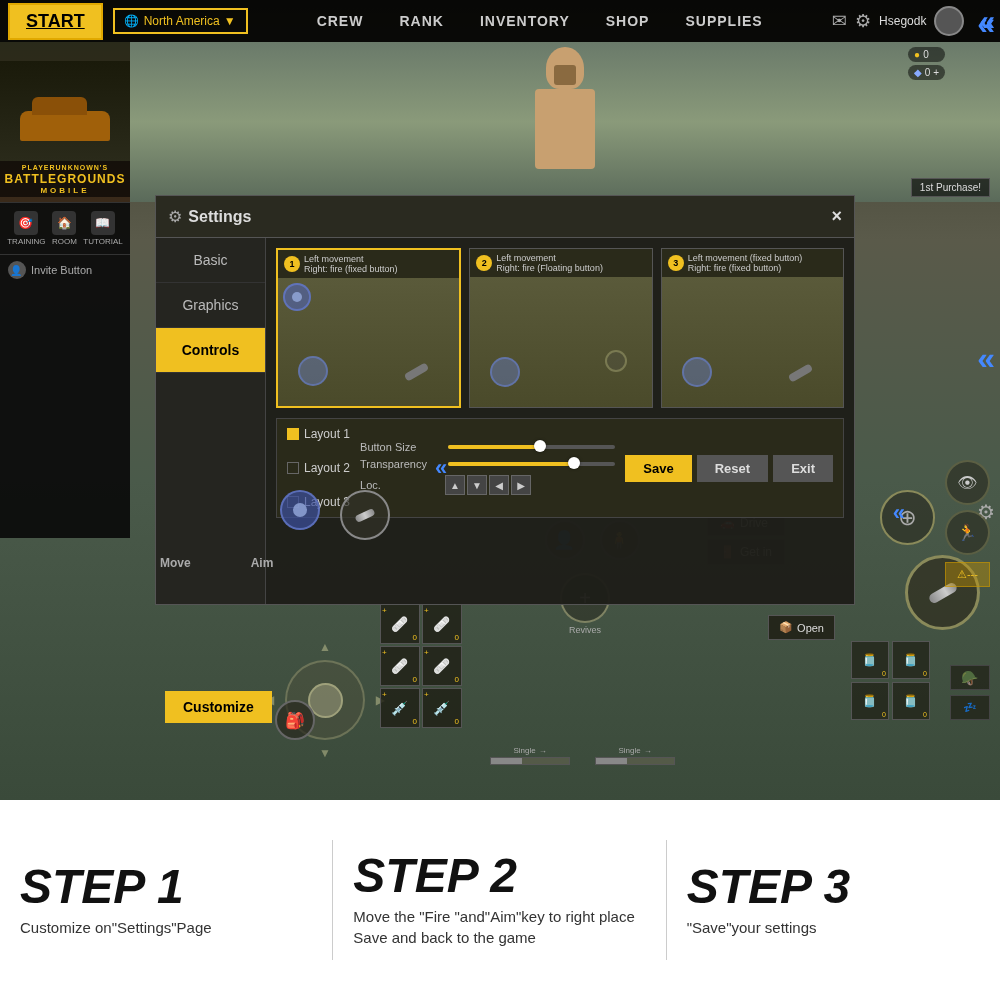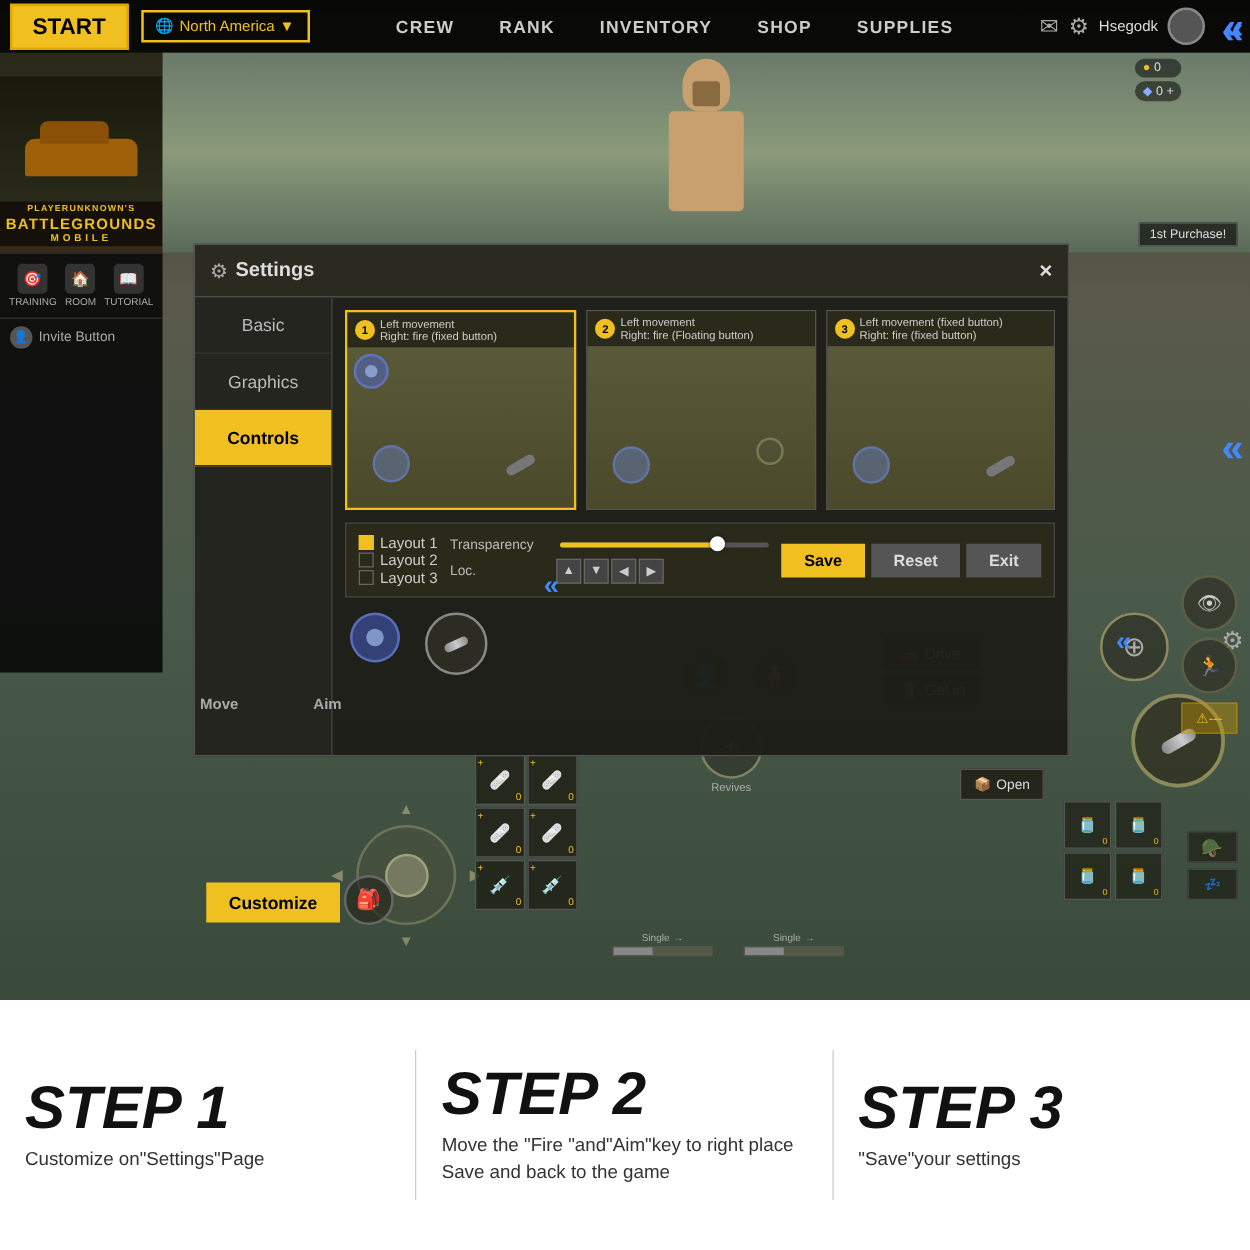--- a/index.html
+++ b/index.html
@@ -36,20 +36,21 @@
     .start-btn {
       background: #f0c020;
       color: #000;
       font-weight: 900;
       font-size: 18px;
       padding: 6px 16px;
       border: none;
       cursor: pointer;
       margin-left: 8px;
       border: 2px solid #e0a800;
+      text-decoration: underline;
     }
 
     .region-btn {
       background: transparent;
       border: 2px solid #f0c020;
       color: #f0c020;
       padding: 4px 10px;
       margin-left: 10px;
       font-size: 12px;
       cursor: pointer;
@@ -411,21 +412,21 @@
       border: 1px solid #444;
       padding: 8px 10px;
       display: flex;
       gap: 10px;
       align-items: center;
     }
 
     .layout-selectors {
       display: flex;
       flex-direction: column;
-      gap: 0;
+      gap: 20px;
     }
 
     .layout-selector-item {
       display: flex;
       align-items: center;
       gap: 5px;
       color: #ccc;
       font-size: 12px;
     }
 
@@ -523,21 +524,21 @@
       font-weight: 700;
     }
 
     .save-btn { background: #f0c020; color: #000; }
     .reset-btn { background: #555; color: #ddd; }
     .exit-btn { background: #555; color: #ddd; }
 
     
     .customize-btn {
       position: absolute;
-      bottom: 62px;
+      bottom: 77px;
       left: 165px;
       background: #f0c020;
       color: #000;
       border: none;
       padding: 8px 18px;
       font-size: 14px;
       font-weight: 700;
       cursor: pointer;
       z-index: 25;
     }
@@ -1163,20 +1164,27 @@
               <div style="width:12px;height:12px;border:1px solid #666;"></div>
               <span>Layout 2</span>
             </div>
             <div class="layout-selector-item">
               <div style="width:12px;height:12px;border:1px solid #666;"></div>
               <span>Layout 3</span>
             </div>
           </div>
 
           <div class="sliders-area">
+            <div class="slider-row">
+              <span class="slider-label">Button Size</span>
+              <div class="slider-track">
+                <div class="slider-fill" style="width:55%;"></div>
+                <div class="slider-thumb" style="left:calc(55% - 6px);"></div>
+              </div>
+            </div>
             <div class="slider-row">
               <span class="slider-label">Transparency</span>
               <div class="slider-track">
                 <div class="slider-fill" style="width:75%;"></div>
                 <div class="slider-thumb" style="left:calc(75% - 6px);"></div>
               </div>
             </div>
             <div class="loc-row">
               <span class="loc-label">Loc.</span>
               <div class="loc-arrows">

